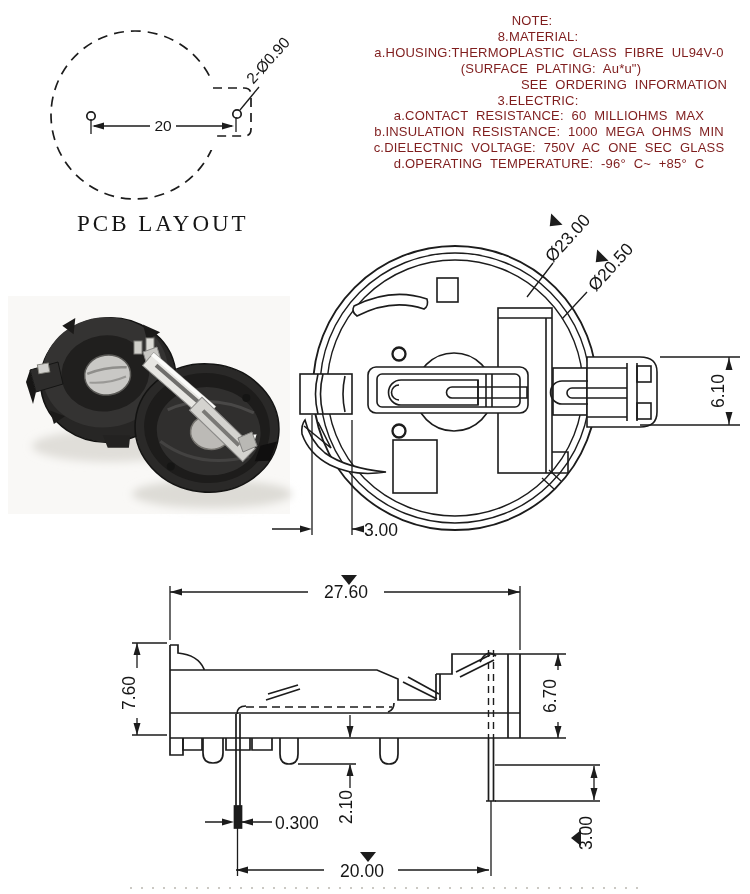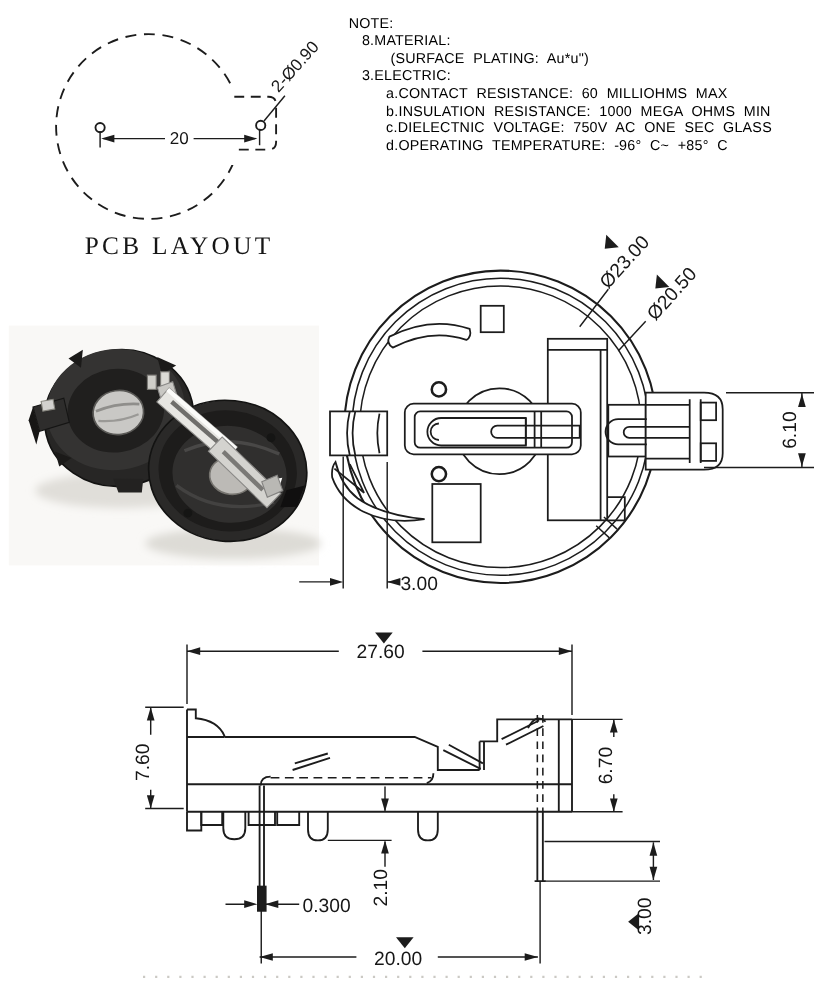--- a/index.html
+++ b/index.html
@@ -1,39 +1,41 @@
 <!DOCTYPE html>
 <html><head>
 <meta charset="utf-8">
 <style>
   html,body{margin:0;padding:0;background:#fff;}
   #page{position:relative;width:750px;height:894px;background:#fff;overflow:hidden;
         font-family:"Liberation Sans",sans-serif;}
-  .note{position:absolute;left:317px;top:13px;width:430px;color:#000000;
+  .note{position:absolute;left:317px;top:13px;width:430px;color:#7f1d1d;
         font:13px/15.9px "Liberation Sans",sans-serif;letter-spacing:.2px;word-spacing:4px;
-        white-space:nowrap;}
+        white-space:nowrap;text-align:center;}
   .note .n1{padding-left:12px}
   .note .n2{padding-left:34px}
   .note .n2b{padding-left:38px}
   .note .nsee{padding-left:184px}
   svg{position:absolute;left:0;top:0;}
   svg text{font-family:"Liberation Sans",sans-serif;fill:#161616;stroke:none;}
   .dimtxt{font-size:17.5px;}
   .dimtxt-s{font-size:15.5px;}
   .caption{font-family:"Liberation Serif",serif;font-size:23px;letter-spacing:3px;}
 </style>
 </head>
 <body>
 
 <div id="page">
 
   <div class="note">
     <div>NOTE:</div>
     <div class="n1">8.MATERIAL:</div>
+    <div class="n2">a.HOUSING:THERMOPLASTIC GLASS FIBRE UL94V-0</div>
     <div class="n2b">(SURFACE PLATING: Au*u")</div>
+    <div class="nsee">SEE ORDERING INFORMATION</div>
     <div class="n1">3.ELECTRIC:</div>
     <div class="n2">a.CONTACT RESISTANCE: 60 MILLIOHMS MAX</div>
     <div class="n2">b.INSULATION RESISTANCE: 1000 MEGA OHMS MIN</div>
     <div class="n2">c.DIELECTNIC VOLTAGE: 750V AC ONE SEC GLASS</div>
     <div class="n2">d.OPERATING TEMPERATURE: -96° C~ +85° C</div>
   </div>
 
   <svg width="750" height="894" viewBox="0 0 750 894">
     <defs>
       <filter id="soft" x="-40%" y="-40%" width="180%" height="180%">

